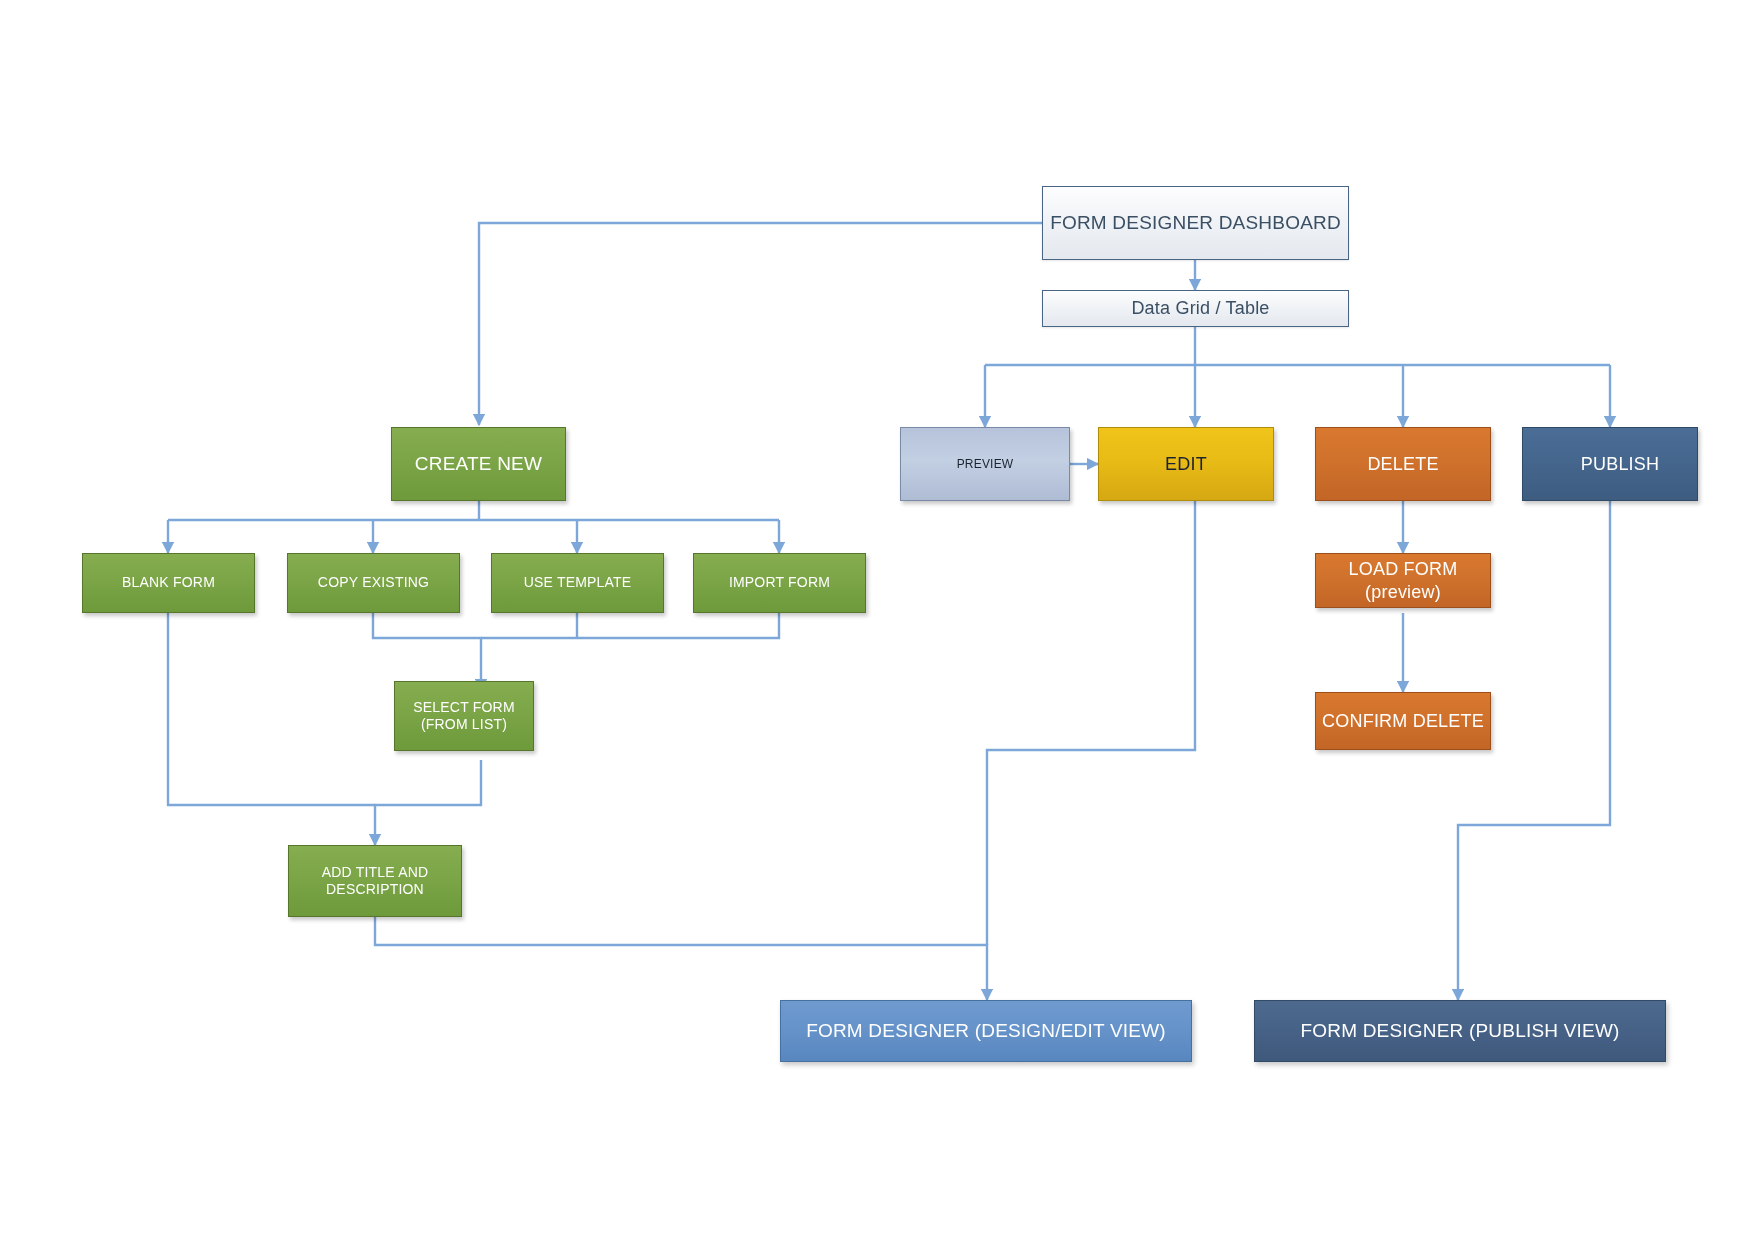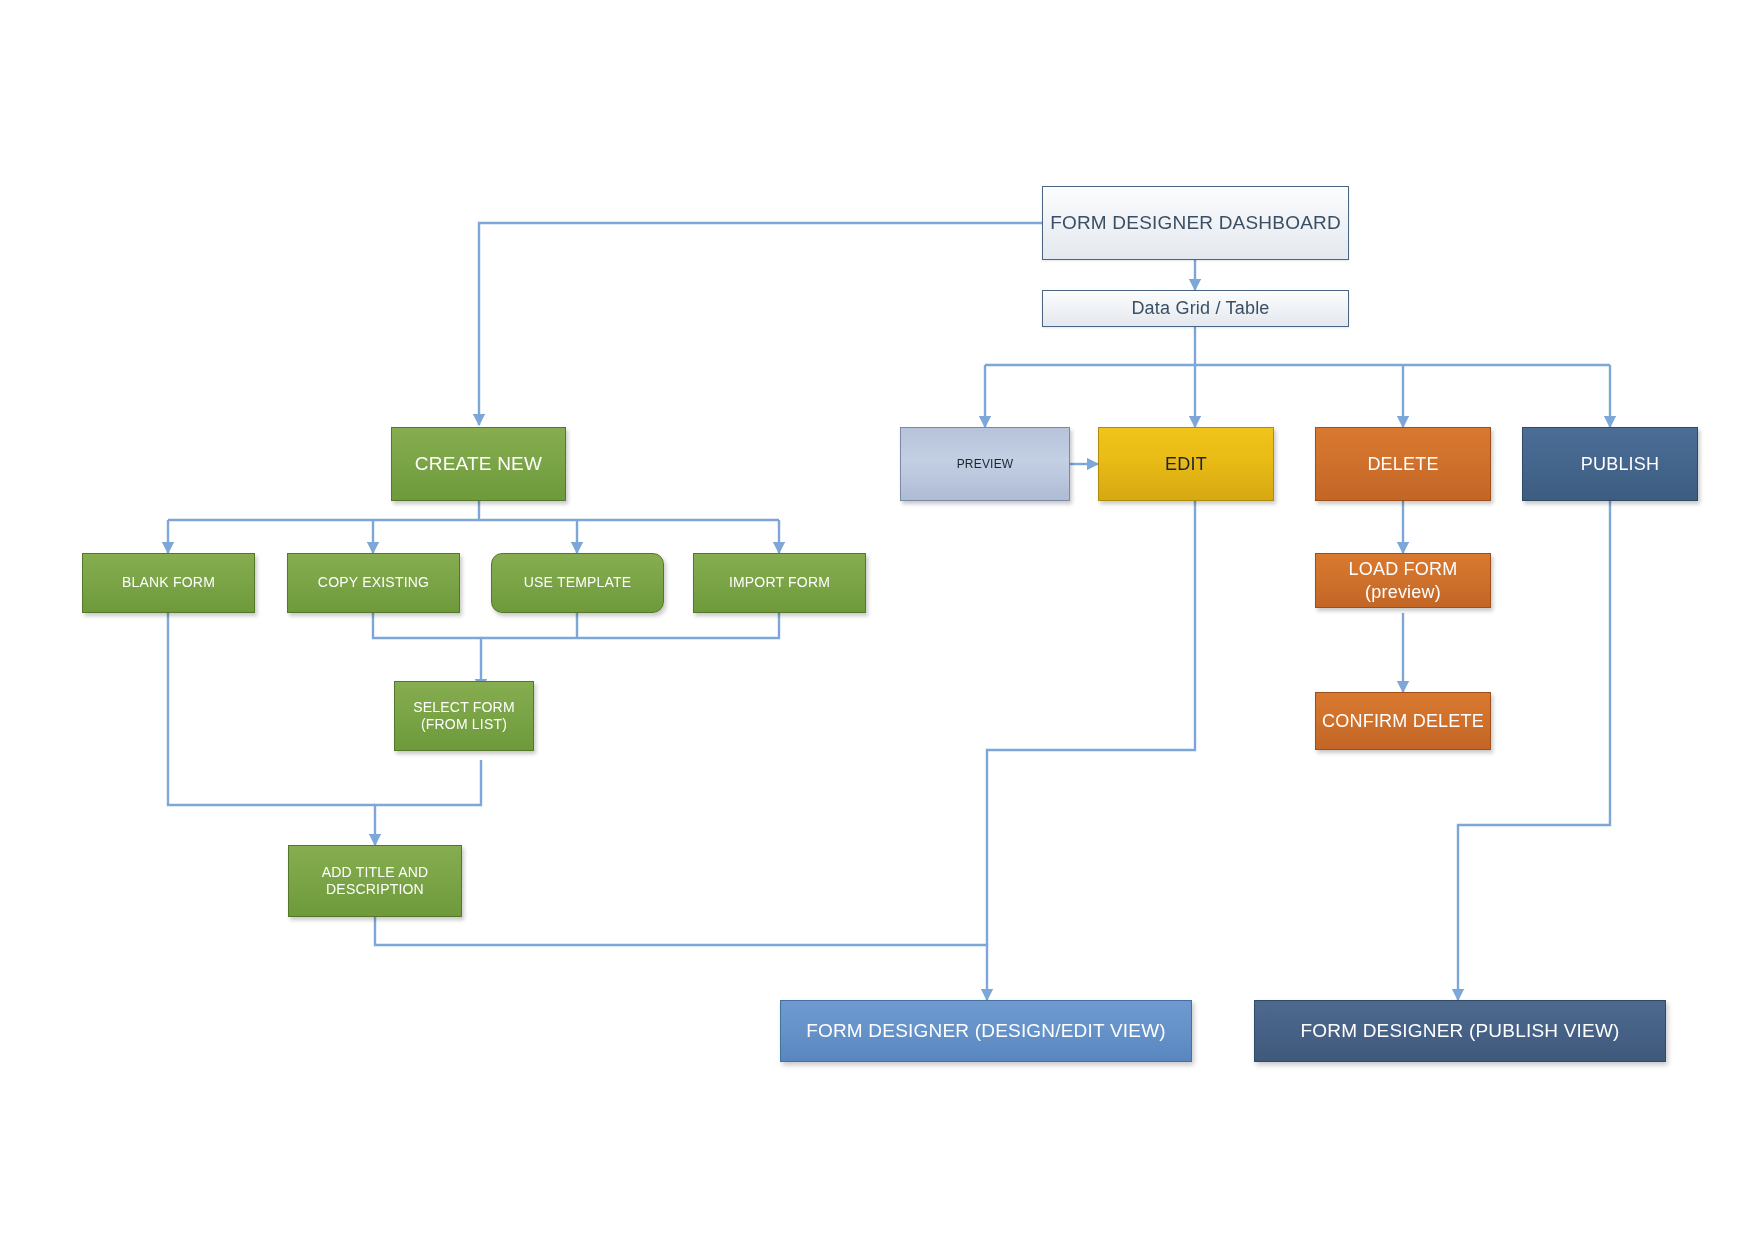--- a/index.html
+++ b/index.html
@@ -177,21 +177,21 @@
   </div>
 
   <div class="node green" style="left:82px; top:553px; width:173px; height:60px;">
     <span>BLANK FORM</span>
   </div>
 
   <div class="node green" style="left:287px; top:553px; width:173px; height:60px;">
     <span>COPY EXISTING</span>
   </div>
 
-  <div class="node green" style="left:491px; top:553px; width:173px; height:60px;border-radius:11px;">
+  <div class="node green" style="left:491px; top:553px; width:173px; height:60px;">
     <span>USE TEMPLATE</span>
   </div>
 
   <div class="node green" style="left:693px; top:553px; width:173px; height:60px;">
     <span>IMPORT FORM</span>
   </div>
 
   <div class="node green" style="left:394px; top:681px; width:140px; height:70px;">
     <span>SELECT FORM
 (FROM LIST)</span>

